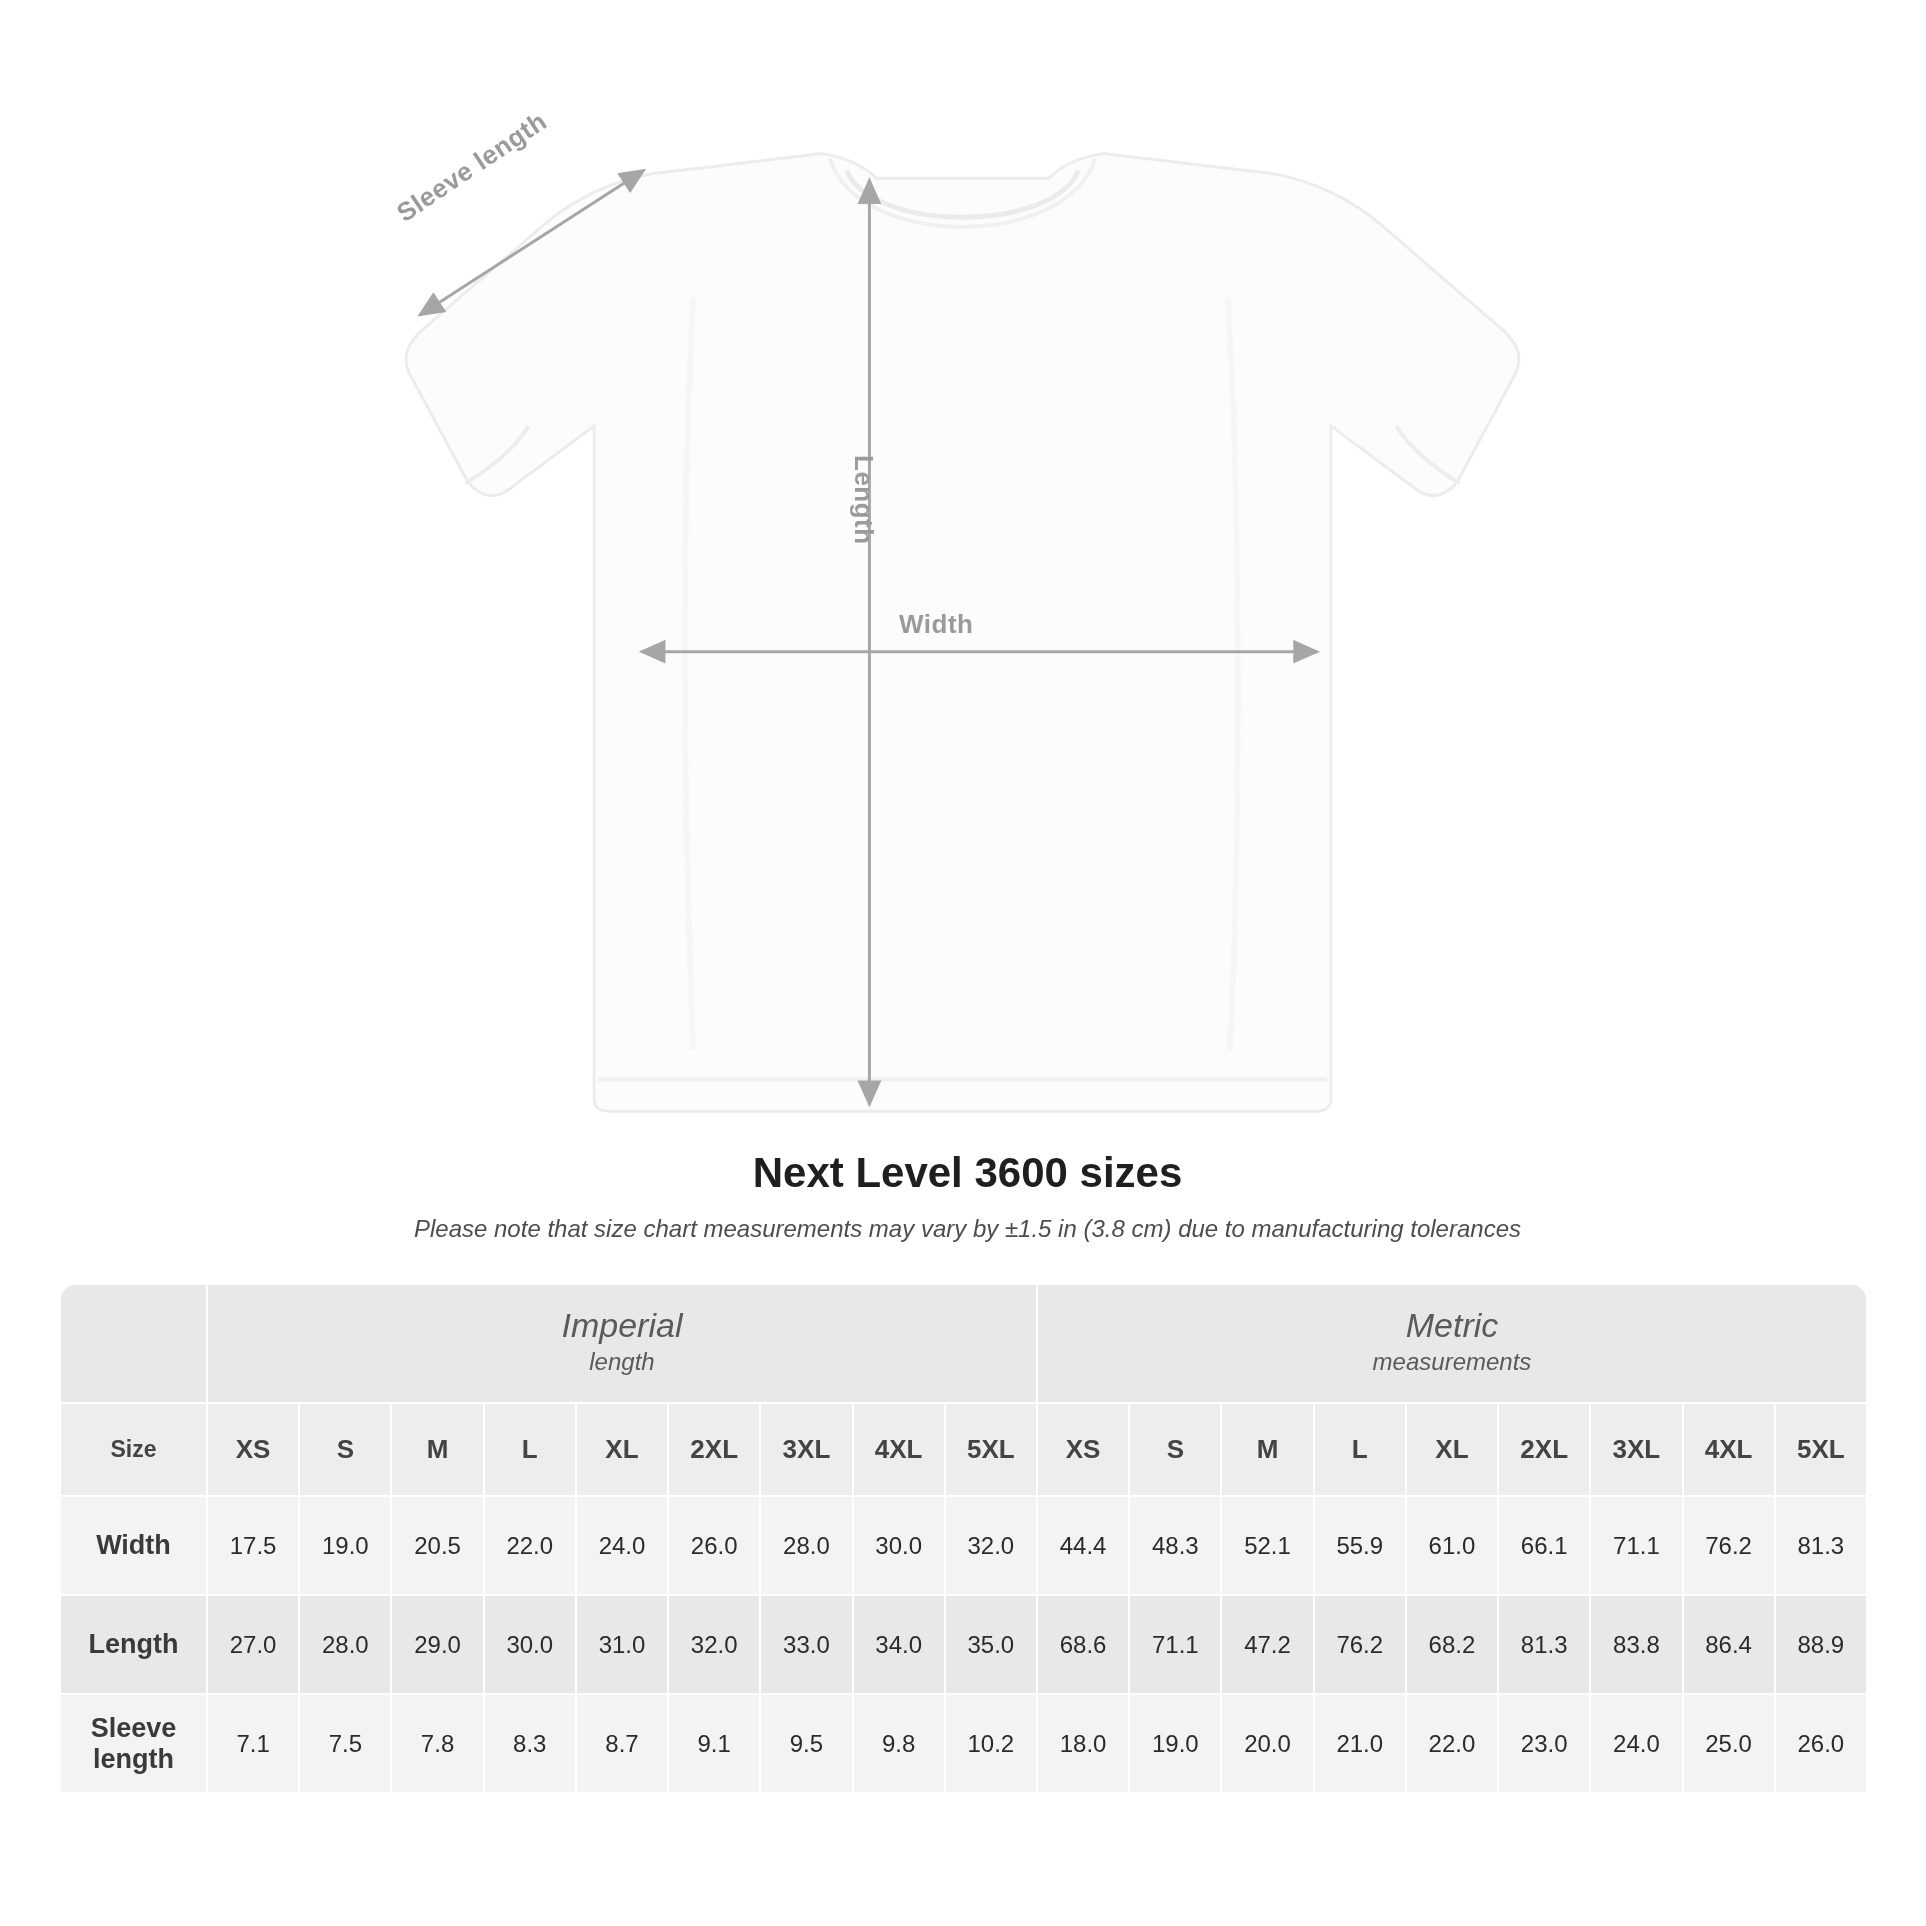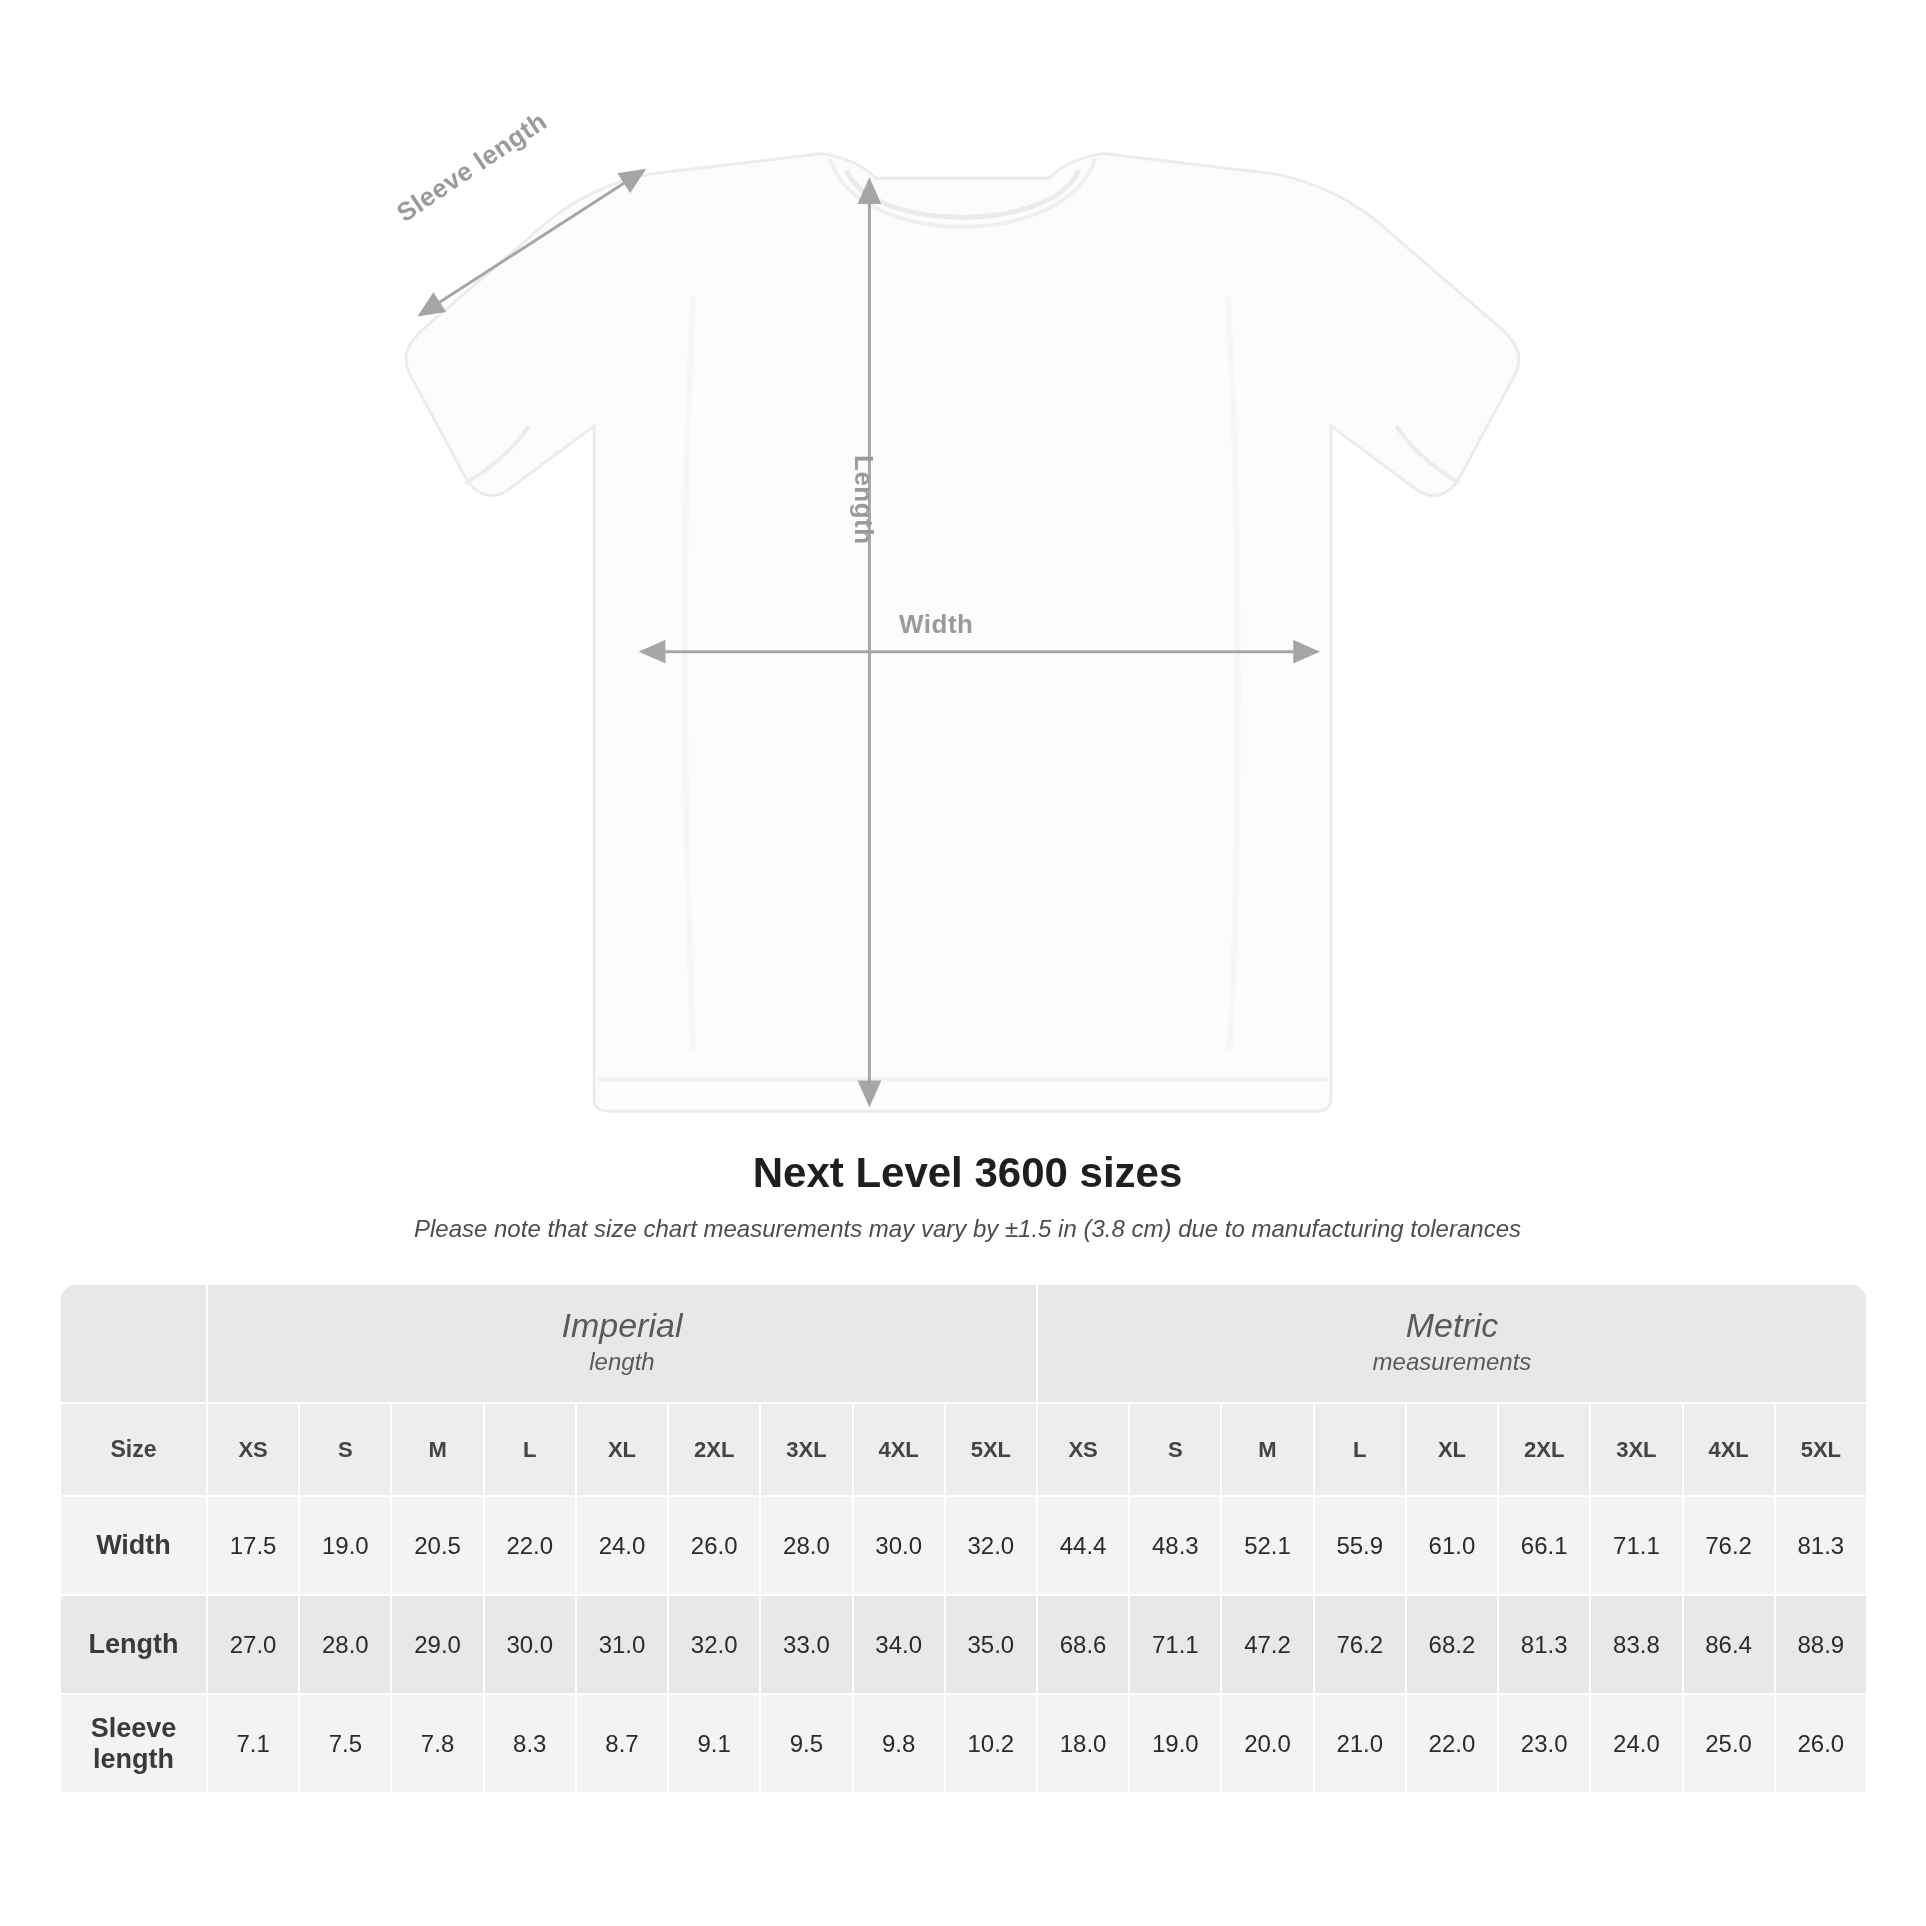--- a/index.html
+++ b/index.html
@@ -108,21 +108,21 @@
     font-style: italic;
     color: #5a5a5a;
     line-height: 1.5;
   }
   .unit-head.corner { background: #e8e8e8; }
 
   tr.head-row td, tr.head-row th {
     height: 91px;
     background: #ededed;
     font-weight: bold;
-    font-size: 22px;
+    font-size: 26px;
     color: #444;
   }
   tr.head-row td.rowlabel { font-size: 23px; margin-top: 40px; }
 
   tr.data-row td {
     height: 97px;
     background: #f3f3f3;
   }
   tr.data-row.alt td {
     background: #e8e8e8;

